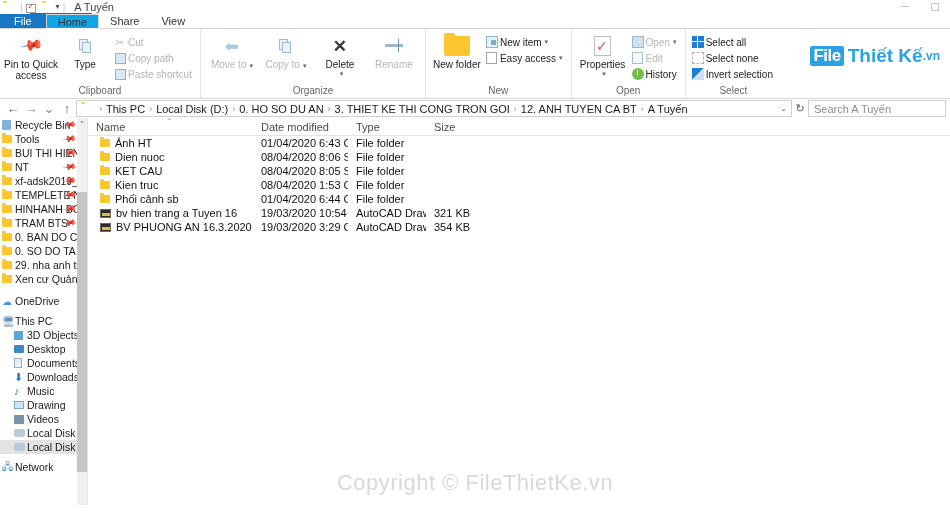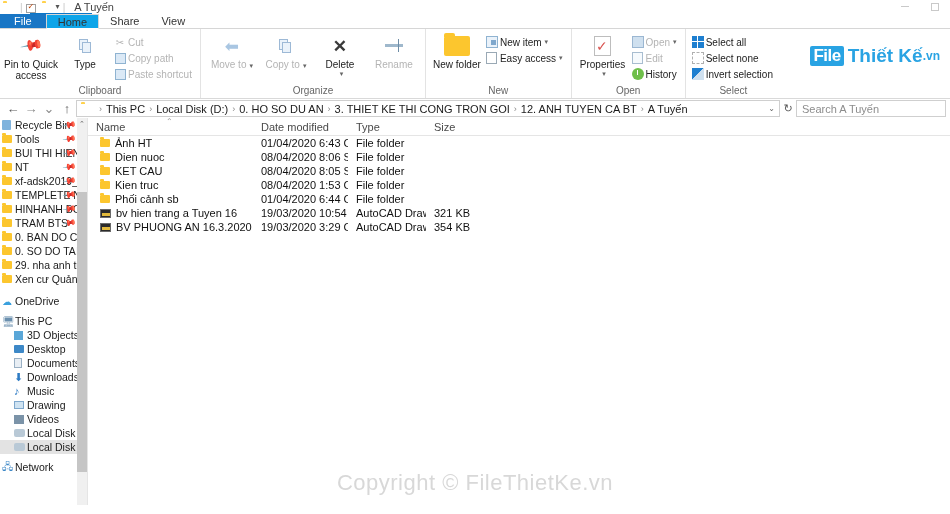--- a/index.html
+++ b/index.html
@@ -126,21 +126,21 @@
   .navbtn.en { color:#5a5a5a; }
   .crumbs {
     flex:1; height:17px; border:1px solid #cfcfcf; display:flex; align-items:center;
     padding:0 4px; background:#fff; min-width:0;
   }
   .crumb { font-size:11px; color:#1a1a1a; white-space:nowrap; }
   .crumb-sep { color:#888; margin:0 4px; font-size:9px; }
   .crumb-caret { margin-left:auto; font-size:8px; color:#666; padding-left:6px;}
   .refresh { width:16px; text-align:center; font-size:11px; color:#555; }
   .searchbox {
-    width:150px; height:17px; border:1px solid #cfcfcf; display:flex; align-items:center;
+    width:138px; height:17px; border:1px solid #cfcfcf; display:flex; align-items:center;
     padding:0 5px; font-size:11px; color:#8c8c8c; background:#fff;
   }
 
   
   .main { display:flex; height:408px; }
   .navpane {
     width:88px; background:#fff; position:relative; overflow:hidden;
     border-right:1px solid #e5e5e5; flex:0 0 88px;
   }
   .nav-scroll { position:absolute; right:0; top:0; width:10px; height:100%; background:#f0f0f0; }

